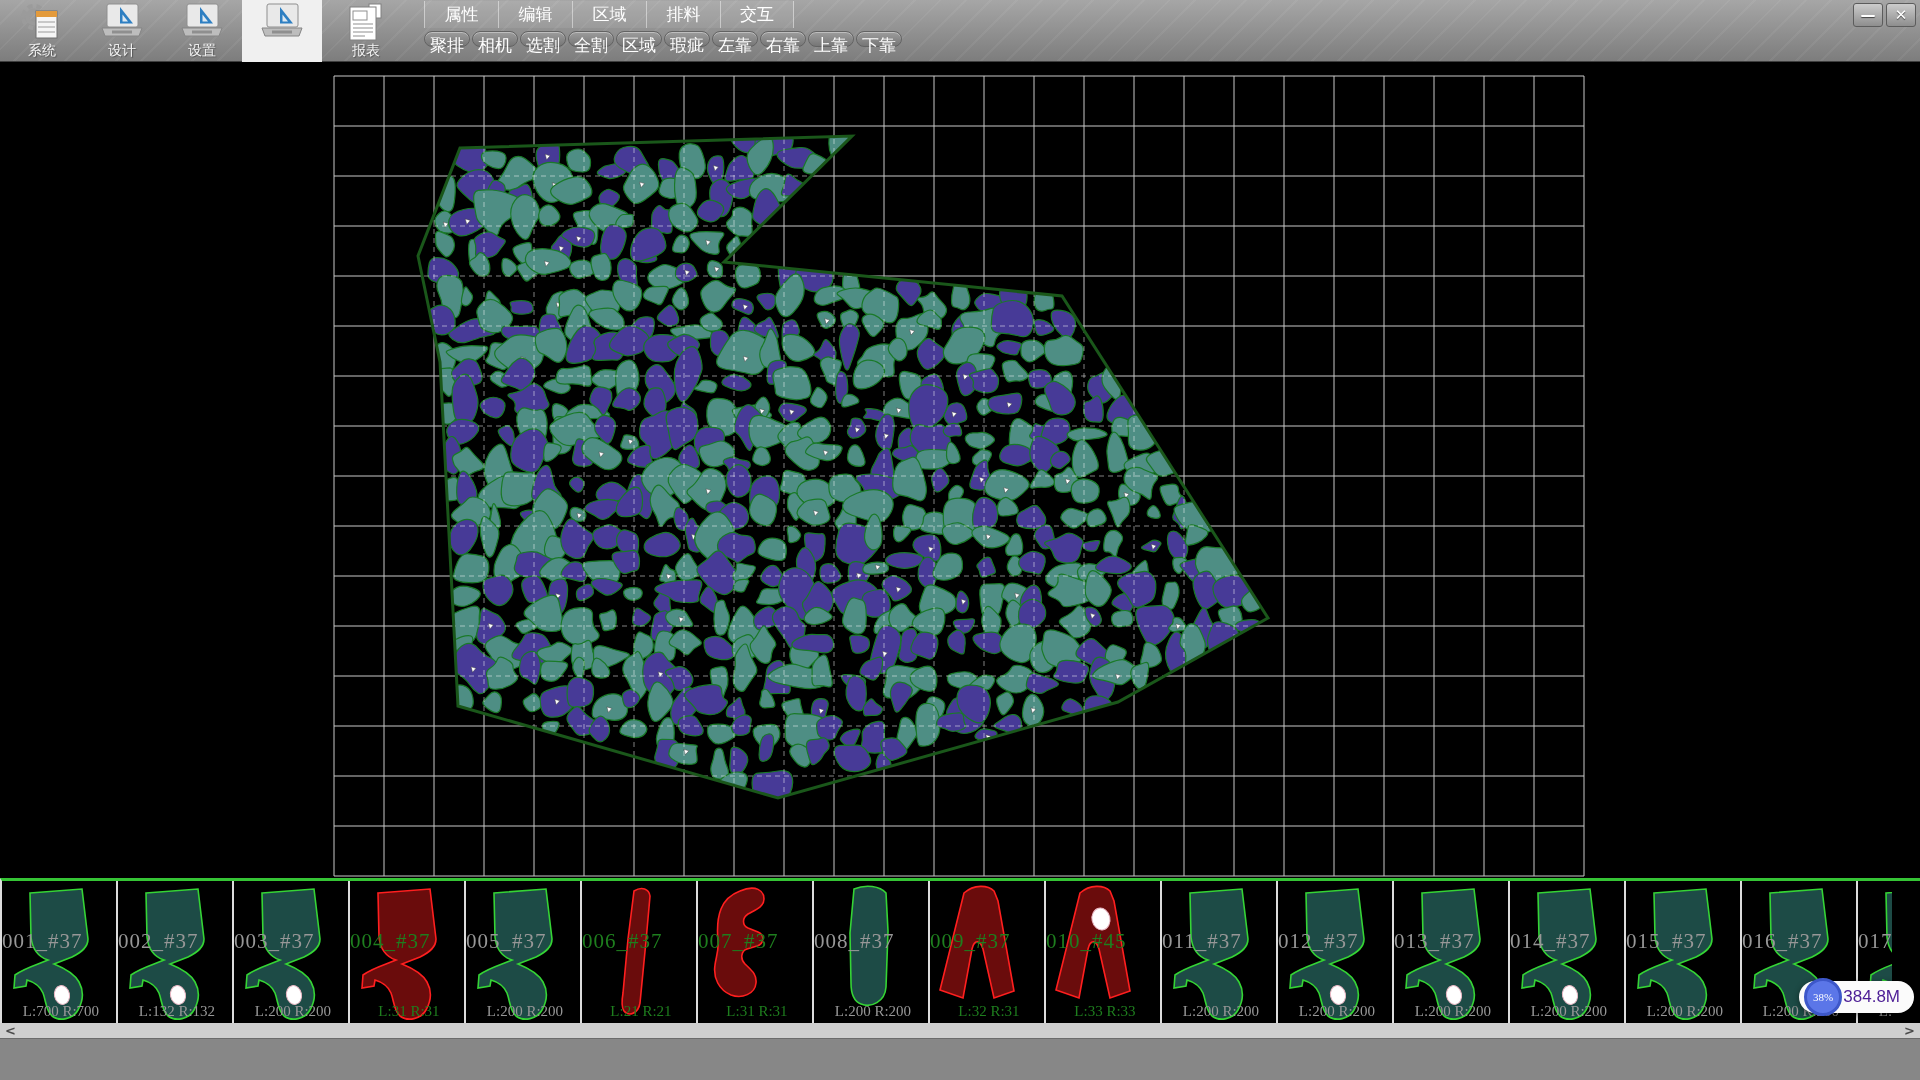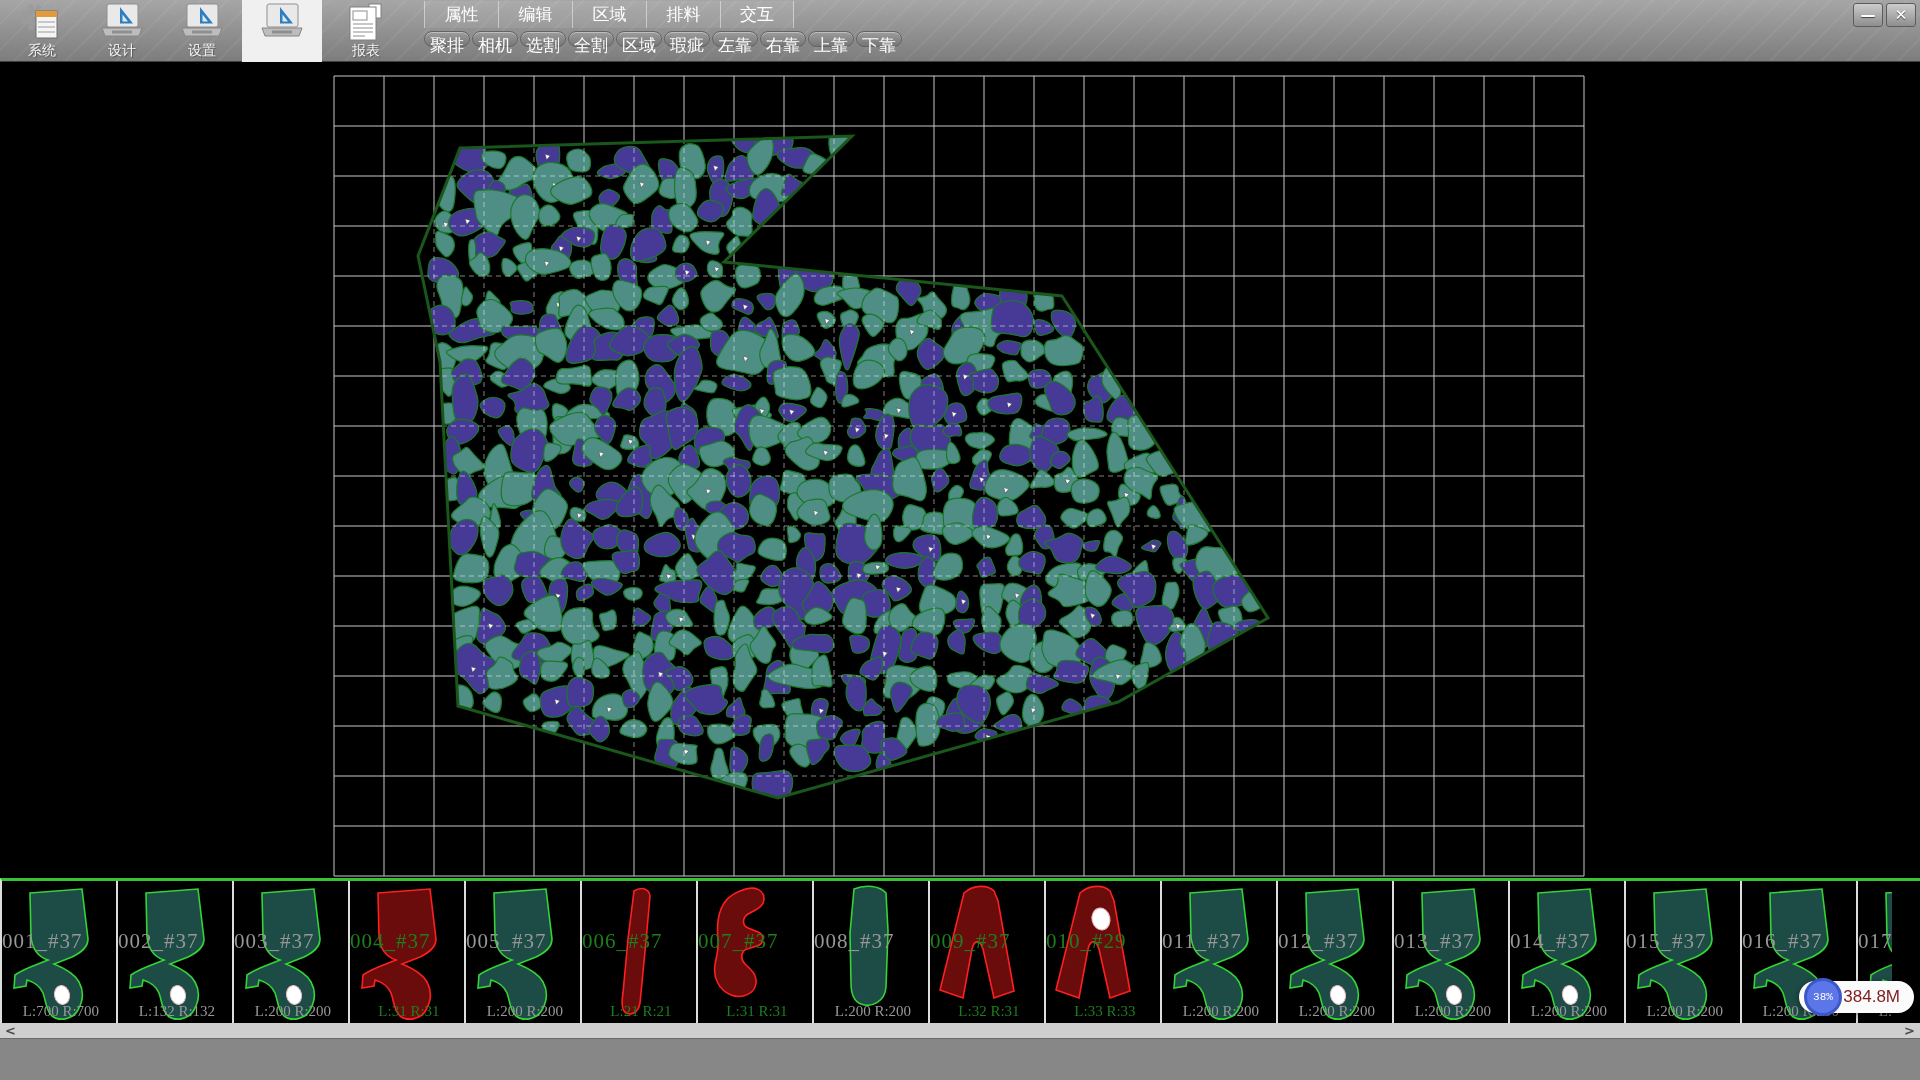--- a/index.html
+++ b/index.html
@@ -54,26 +54,26 @@
   .cell svg{position:absolute;inset:0;width:118px;height:142px;}
   .cell .pid{position:absolute;left:0;width:118px;top:48px;
     font-size:21px;letter-spacing:1px;}
   .cell .lr{position:absolute;left:0;width:118px;bottom:3px;text-align:center;font-size:15px;}
   .t-gray{color:#979797;}
   .t-green{color:#1e7e1e;}
 
   .progress-widget{position:absolute;right:6px;bottom:8px;height:38px;z-index:5;}
   .pill{position:absolute;right:0;bottom:2px;height:32px;min-width:104px;border-radius:16px;
     background:#fbfbfb;box-shadow:0 2px 6px rgba(0,0,0,.45);
-    padding:0 14px 0 44px;line-height:32px;font-size:17px;color:#7f1d1d;
+    padding:0 14px 0 44px;line-height:32px;font-size:17px;color:#4c1d95;
     font-family:"Liberation Sans","DejaVu Sans",sans-serif;}
   .pcircle{position:absolute;right:72px;bottom:-1px;width:38px;height:38px;border-radius:50%;
     background:#5b76e8;border:3px solid #3d57c9;color:#fff;font-size:11px;
     display:flex;align-items:center;justify-content:center;
-    font-family:Liberation Mono, monospace;}
+    font-family:Liberation Serif, serif;}
 
   
   .hscroll{position:absolute;top:1023px;left:0;width:1920px;height:15px;background:#cfcfcf;}
   .hscroll .arr{position:absolute;top:0;height:15px;line-height:15px;font-size:13px;
     color:#4a4a4a;font-weight:bold;padding:0 5px;font-family:"DejaVu Sans",sans-serif;}
   .hscroll .arr.left{left:0;}
   .hscroll .arr.right{right:0;}
   .bottom-bar{position:absolute;top:1038px;left:0;width:1920px;height:42px;
     background:#878787;border-top:1px solid #6b6b6b;}
 </style>
@@ -930,21 +930,21 @@
           <path d="M34,12 C44,3 58,4 64,10 L68,20 L84,110 L64,117 L53,68 C50,58 44,59 42,68 L33,117 L10,109 Z" fill="#6a0c0c" stroke="#ff1f1f" stroke-width="1.6"></path>
         </svg>
         <div class="pid t-green">009_#37</div>
         <div class="lr t-green">L:32 R:31</div>
       </div>
       <div class="cell">
         <svg viewBox="0 0 118 142">
           <path d="M34,12 C44,3 58,4 64,10 L68,20 L84,110 L64,117 L53,68 C50,58 44,59 42,68 L33,117 L10,109 Z" fill="#6a0c0c" stroke="#ff1f1f" stroke-width="1.6"></path>
           <ellipse cx="55" cy="38" rx="9" ry="11" fill="#ffffff" stroke="#e9b8c4" transform="rotate(-12 55 38)"></ellipse>
         </svg>
-        <div class="pid t-green">010_#29</div>
+        <div class="pid t-green">010_#45</div>
         <div class="lr t-green">L:33 R:33</div>
       </div>
       <div class="cell">
         <svg viewBox="0 0 118 142">
           <path d="M28,12 L80,8 L86,58 C86,66 80,71 70,76 L52,83 C62,87 72,92 77,101 C82,110 81,120 76,129 C71,138 58,141 50,135 C44,130 44,120 41,112 C38,105 32,101 25,99 L24,105 L12,107 L13,94 C20,89 28,86 36,83 L46,79 C34,75 30,66 29,56 Z" fill="#1d4b46" stroke="#35d435" stroke-width="1.6"></path>
         </svg>
         <div class="pid t-gray">011_#37</div>
         <div class="lr t-gray">L:200 R:200</div>
       </div>
       <div class="cell">

